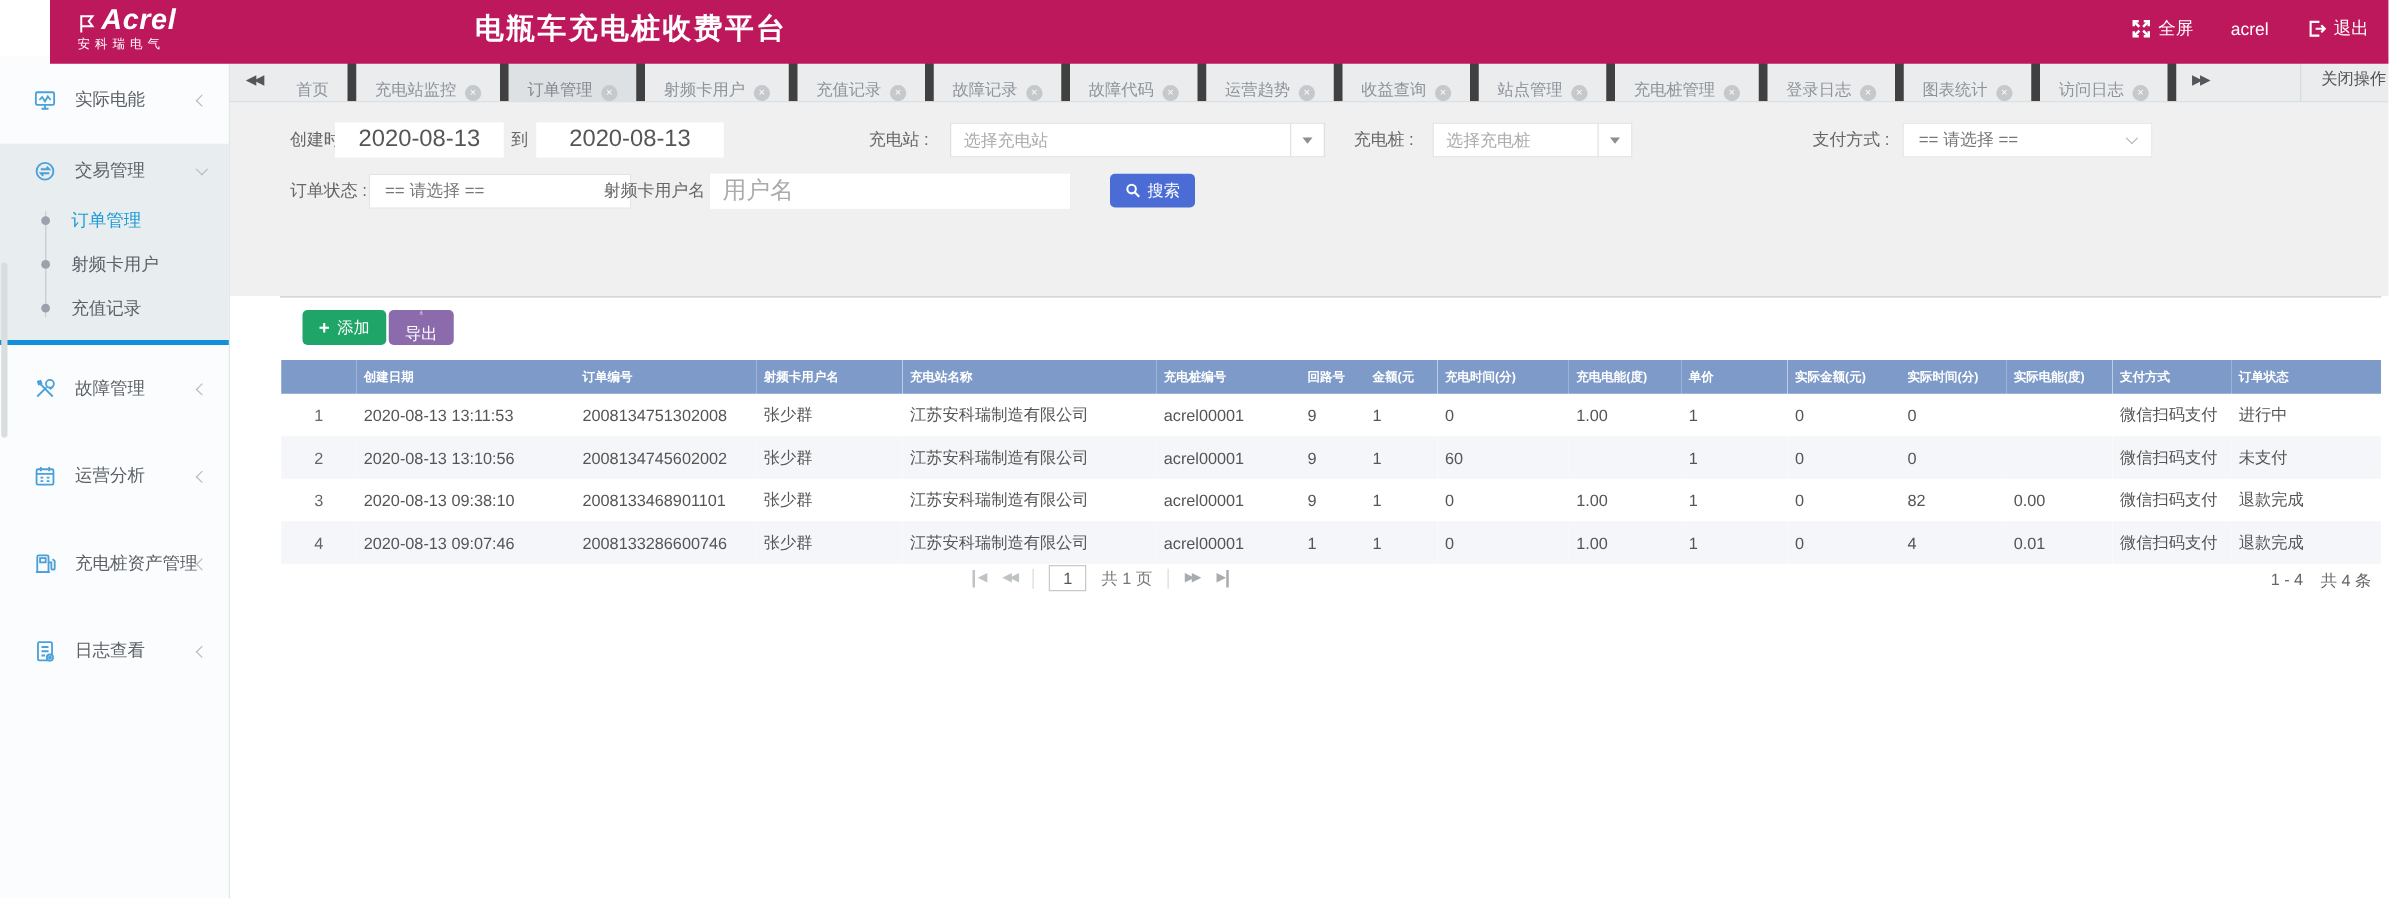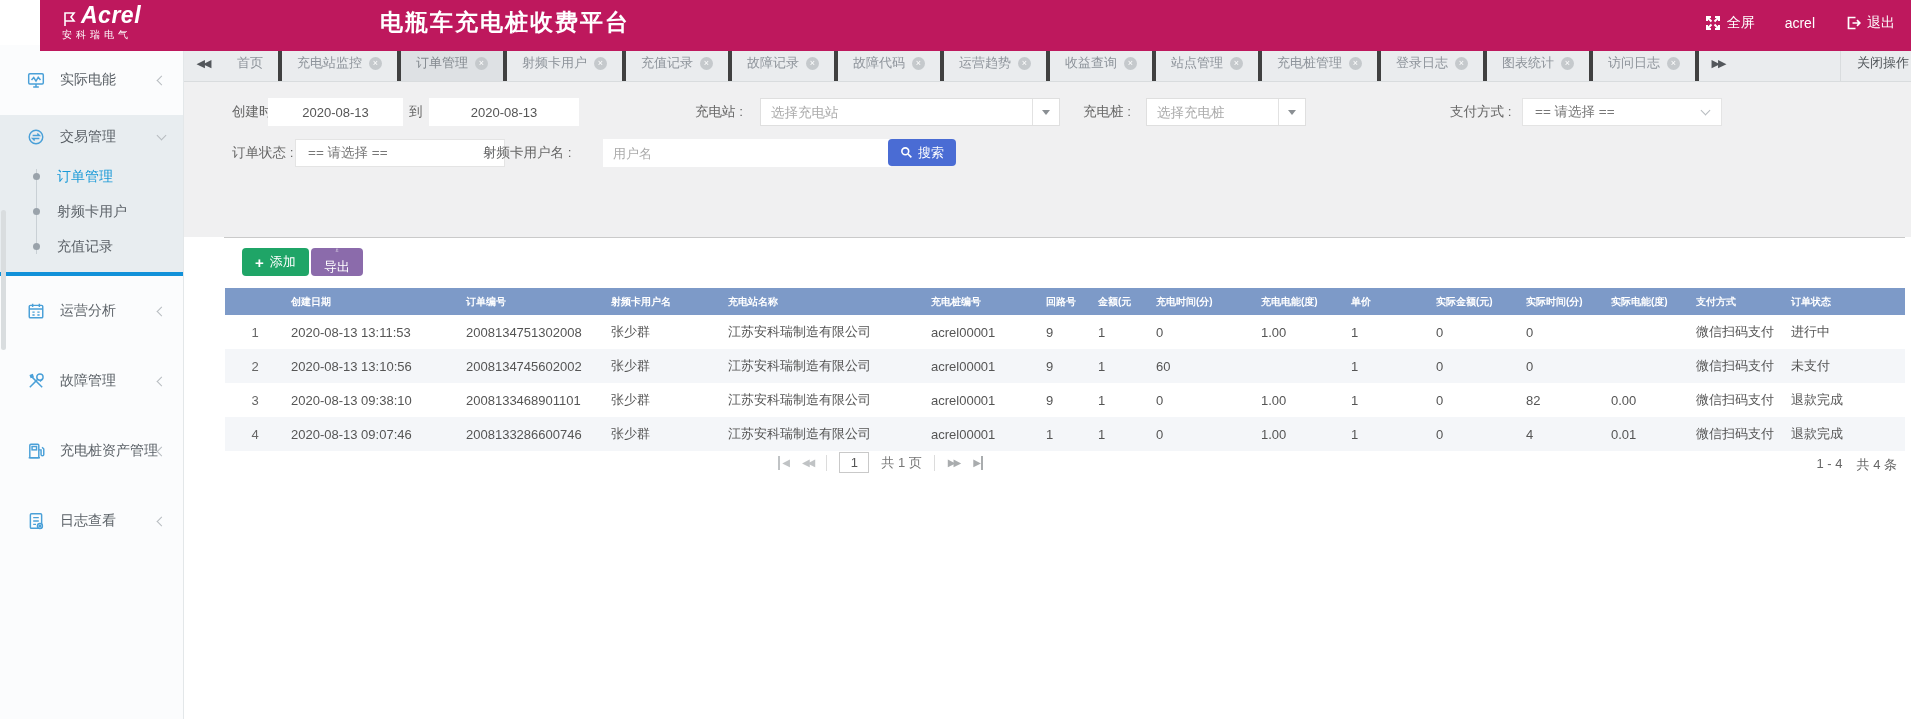--- a/index.html
+++ b/index.html
@@ -32,32 +32,32 @@
   .side-sub.last .rail { bottom:10px; }
   .side-sub.active { color:#1b9ad7; }
   .chev { width:7px; height:7px; border-style:solid; border-color:#b7bcc0; border-width:0; position:absolute; right:18px; }
   .chev.left { border-left-width:1.5px; border-bottom-width:1.5px; transform:rotate(45deg); }
   .chev.down { border-right-width:1.5px; border-bottom-width:1.5px; transform:rotate(45deg); margin-top:-3px; }
   .sicon { width:18px; height:18px; flex:0 0 18px; }
 
   
   .tabbar { position:absolute; left:184px; right:0; top:45px; height:37px; background:#eaecee; border-bottom:1px solid #d9dcde; display:flex; align-items:stretch; overflow:hidden; }
   .tab-scroll { width:38px; display:flex; align-items:center; justify-content:center; color:#53575b; font-size:11px; letter-spacing:-2px; cursor:pointer; }
-  .tab { display:flex; align-items:center; gap:7px; padding:0 15px; font-size:13px; color:#8d939a; border-right:4px solid #404040; white-space:nowrap; cursor:pointer; }
+  .tab { display:flex; align-items:flex-end; gap:7px; padding:0 15px; font-size:13px; color:#8d939a; border-right:7px solid #404040; white-space:nowrap; cursor:pointer; }
   .tab:first-of-type { border-left:1px solid #d9dcde; }
   .tab.active { background:#dee1e4; color:#83898f; }
   .tab-close { width:13px; height:13px; border-radius:50%; background:#c5c9cc; color:#fff; font-size:9px; line-height:13px; text-align:center; cursor:pointer; }
   .tab-spacer { flex:1; }
   .close-ops { display:flex; align-items:center; padding:0 2px 0 16px; font-size:13px; color:#4e5357; border-left:1px solid #d9dcde; white-space:nowrap; cursor:pointer; }
 
   
   .filter-panel { position:absolute; left:184px; right:0; top:82px; height:155px; background:#f0f0f1; }
   .flabel { position:absolute; height:28px; line-height:28px; font-size:13.5px; color:#666; white-space:nowrap; }
   .row1 { top:16px; } .row2 { top:57px; }
-  .finput { position:absolute; height:28px; background:#fff; border:none; outline:none; font-size:13px; color:#555; }
+  .finput { position:absolute; height:28px; background:#fff; border:none; outline:none; font-size:19px; color:#555; }
   .date { text-align:center; }
   .combo { position:absolute; height:28px; background:#fff; border:1px solid #dfdfdf; display:flex; }
   .combo input { flex:1; border:none; outline:none; background:transparent; padding:0 10px; font-size:13.5px; color:#555; min-width:0; }
   .combo .arrow-seg { width:27px; border-left:1px solid #e2e2e2; display:flex; align-items:center; justify-content:center; cursor:pointer; }
   .tri-down { width:0; height:0; border-left:4px solid transparent; border-right:4px solid transparent; border-top:5px solid #8a8f93; }
   .selectbox { position:absolute; height:28px; background:#fff; border:1px solid #e4e4e4; display:flex; align-items:center; padding:0 12px; font-size:13.5px; color:#777; cursor:pointer; }
   .selectbox .chev { position:absolute; right:12px; }
   input::placeholder { color:#ababab; }
   .btn-search { position:absolute; left:704px; top:57px; height:27px; border:none; border-radius:4px; background:#4a6cd4; color:#fff; font-size:13px; display:flex; align-items:center; gap:5px; padding:0 12px; cursor:pointer; }
 
@@ -167,38 +167,38 @@
       <div class="side-sub last">
         <span class="rail"></span>
         <span class="dot"></span>
         <span>充值记录</span>
       </div>
     </div>
 
     <div class="side-item lv">
       <svg class="sicon" viewBox="0 0 16 16">
         <g stroke="#4aa0d8" stroke-width="1.3" fill="none">
+          <path d="M2.5 13.5 L9 7"></path>
+          <circle cx="11.5" cy="4.5" r="2.8"></circle>
+          <path d="M13.5 6.5 l-2 2 M3 3 l10.5 10.5 M3 3 l1.8 -0.6 0.6 1.8 -1.8 0.6 z"></path>
+        </g>
+      </svg>
+      <span>故障管理</span>
+      <span class="chev left"></span>
+    </div>
+
+    <div class="side-item lv">
+      <svg class="sicon" viewBox="0 0 16 16">
+        <g stroke="#4aa0d8" stroke-width="1.3" fill="none">
           <rect x="2" y="3" width="12" height="11" rx="1"></rect>
           <path d="M2 6.3 h12 M5 1.5 v3 M11 1.5 v3"></path>
           <path d="M4.8 9 h2 M9.2 9 h2 M4.8 11.5 h2 M9.2 11.5 h2"></path>
         </g>
       </svg>
       <span>运营分析</span>
-      <span class="chev left"></span>
-    </div>
-
-    <div class="side-item lv">
-      <svg class="sicon" viewBox="0 0 16 16">
-        <g stroke="#4aa0d8" stroke-width="1.3" fill="none">
-          <path d="M2.5 13.5 L9 7"></path>
-          <circle cx="11.5" cy="4.5" r="2.8"></circle>
-          <path d="M13.5 6.5 l-2 2 M3 3 l10.5 10.5 M3 3 l1.8 -0.6 0.6 1.8 -1.8 0.6 z"></path>
-        </g>
-      </svg>
-      <span>故障管理</span>
       <span class="chev left"></span>
     </div>
 
     <div class="side-item lv">
       <svg class="sicon" viewBox="0 0 16 16">
         <g stroke="#4aa0d8" stroke-width="1.3" fill="none">
           <rect x="2.5" y="2" width="8" height="12" rx="1"></rect>
           <rect x="4.5" y="4" width="4" height="3"></rect>
           <path d="M1.5 14 h10 M10.5 7 h2 v4 a1.2 1.2 0 0 0 2.4 0 V6.2 L13.4 4.7"></path>
         </g>
@@ -316,21 +316,21 @@
       <span class="chev down"></span>
     </div>
 
     <span class="flabel row2" style="left:48px">订单状态 :</span>
     <div class="selectbox" style="left:111px; top:57px; width:210px">
       <span>== 请选择 ==</span>
       <span class="chev down"></span>
     </div>
 
     <span class="flabel row2" style="left:299px">射频卡用户名 :</span>
-    <input class="finput row2" style="left: 384px; top: 57px; width: 288px; padding: 0px 10px; margin-left: 35px;" placeholder="用户名">
+    <input class="finput row2" style="left: 384px; top: 57px; width: 288px; padding: 0px 10px;" placeholder="用户名">
 
     <button class="btn-search">
       <svg width="13" height="13" viewBox="0 0 16 16">
         <g stroke="#fff" stroke-width="2" fill="none">
             <circle cx="6.5" cy="6.5" r="4.2"></circle>
             <path d="M9.8 9.8 L14 14"></path>
           </g>
       </svg>
       <span>搜索</span>
     </button>

